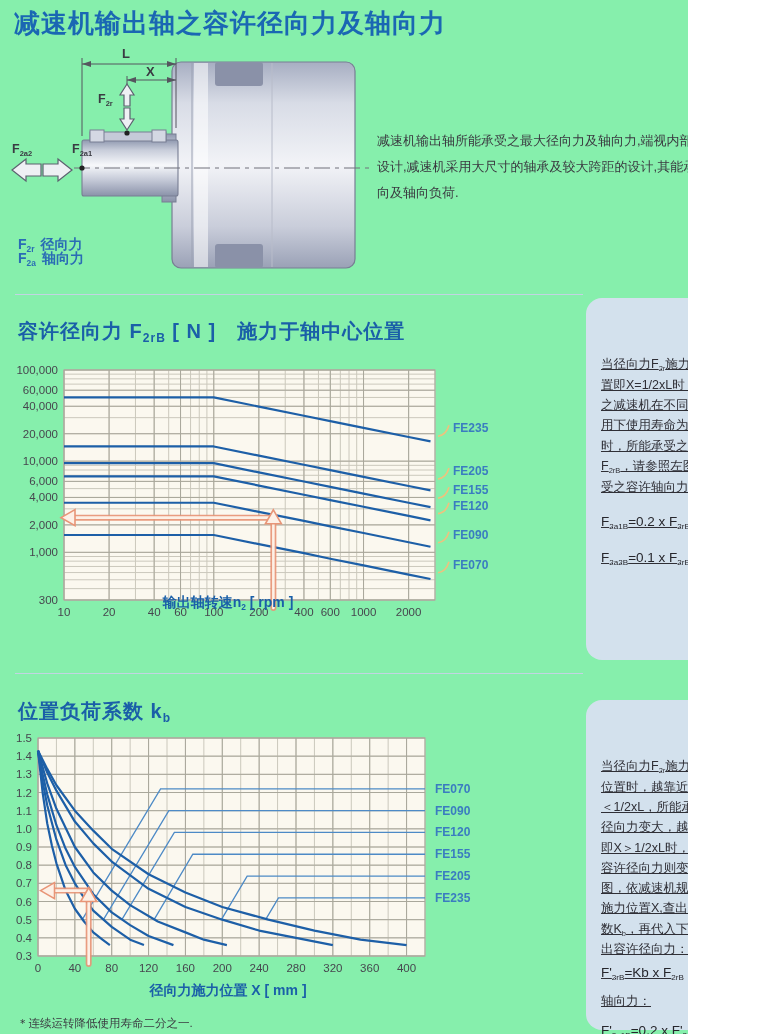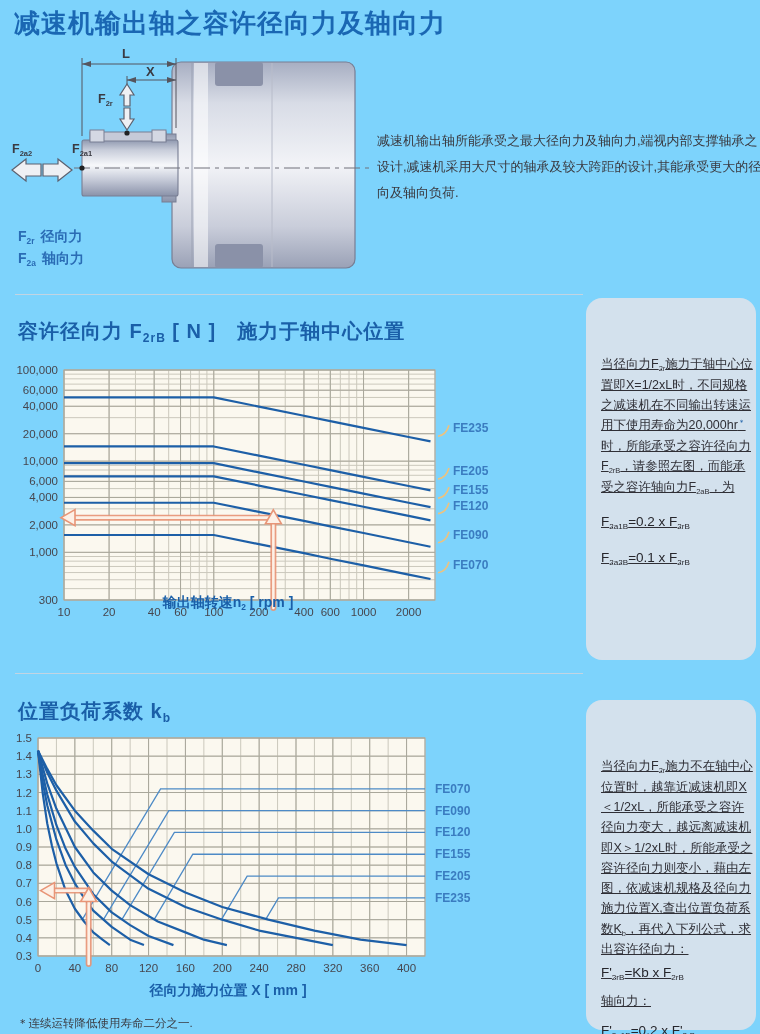--- a/index.html
+++ b/index.html
@@ -1,16 +1,16 @@
 <!DOCTYPE html>
 <html><head>
 <meta charset="utf-8">
 <style>
   html,body{margin:0;padding:0;background:#fff;}
-  #page{position:relative;width:760px;height:1034px;background:#7dd3fc;overflow:hidden;
+  #page{position:relative;width:688px;height:1034px;background:#86efac;overflow:hidden;
         font-family:"Liberation Sans","DejaVu Sans",sans-serif;}
   .abs{position:absolute;}
   #main-title{left:14px;top:6px;font-size:26px;font-weight:bold;color:#1a67b3;letter-spacing:1px;}
   #sub-title{left:15px;top:38px;font-size:12.5px;color:#4a4a52;font-weight:bold;letter-spacing:.3px;}
   #intro-text{left:357px;top:128px;width:392px;font-size:13px;color:#3a3a40;line-height:2.0;padding-left:20px;}
   .dim-label{font-size:13px;color:#3a3a42;font-weight:bold;}
   .force-label{font-size:12.5px;color:#3a3a42;font-weight:bold;}
   .legend-line{font-size:14px;font-weight:bold;color:#2a6cb5;}
   .legend-line .cjk{margin-left:6px;}
   .divider{height:1px;background:#c2d4e2;left:15px;width:568px;}
@@ -86,21 +86,21 @@
       <polygon points="2,120 16,109 16,114 31,114 31,126 16,126 16,131" fill="#eef0f4" stroke="#5c616f" stroke-width="1.2"></polygon>
       <polygon points="62,120 48,109 48,114 33,114 33,126 48,126 48,131" fill="#eef0f4" stroke="#5c616f" stroke-width="1.2"></polygon>
     </svg>
     <span class="abs dim-label" style="left:112px;top:-4px;">L</span>
     <span class="abs dim-label" style="left:136px;top:14px;">X</span>
     <span class="abs force-label" style="left:88px;top:42px;">F<sub>2r</sub></span>
     <span class="abs force-label" style="left:2px;top:92px;">F<sub>2a2</sub></span>
     <span class="abs force-label" style="left:34px;top:92px;padding-left:28px;">F<sub>2a1</sub></span>
   </div>
 
-  <div class="abs legend-line" style="left:18px;top:228px;">
+  <div class="abs legend-line" style="left:18px;top:236px;">
     <span>F<sub>2r</sub></span><span class="cjk">径向力</span>
   </div>
   <div class="abs legend-line" style="left:18px;top:250px;">
     <span>F<sub>2a</sub></span><span class="cjk">轴向力</span>
   </div>
 
   <div class="abs" id="intro-text">减速机输出轴所能承受之最大径向力及轴向力,端视内部支撑轴承之设计,减速机采用大尺寸的轴承及较大跨距的设计,其能承受更大的径向及轴向负荷.</div>
 
   <div class="abs divider" style="top:294px;"></div>
 

